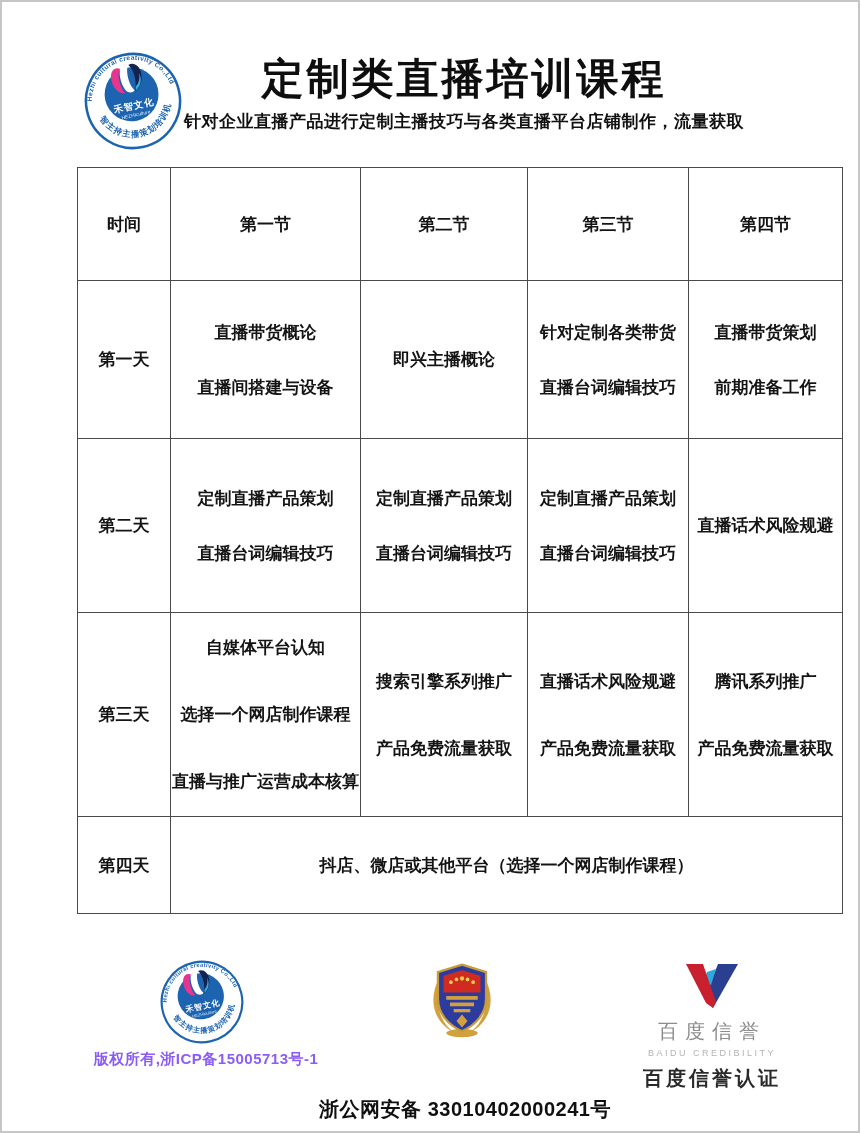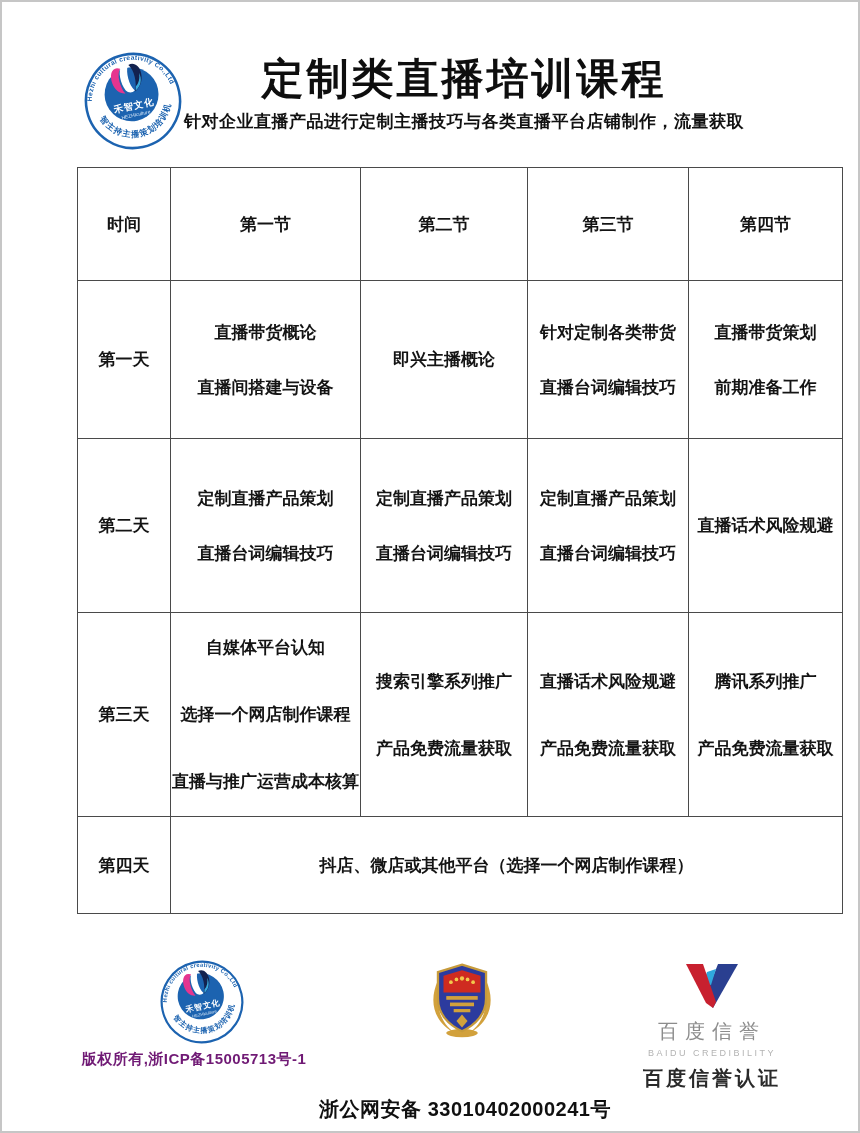--- a/index.html
+++ b/index.html
@@ -34,22 +34,22 @@
   tr.r-day2{height:174px;}
   tr.r-day3{height:204px;}
   tr.r-day4{height:97px;}
   .cell-lines{display:flex;flex-direction:column;align-items:center;
     justify-content:flex-start;gap:32px;}
   tr.r-day3 .cell-lines{gap:44px;}
   td.merged-cell{text-align:left;padding-left:13px;}
   
   .footer-logo-svg{position:absolute;left:158px;top:958px;width:84px;height:84px;}
   .copyright{
-    position:absolute;left:42px;top:1048px;width:300px;text-align:center;
-    font-size:15px;font-weight:600;color:#701a75;letter-spacing:0.5px;
+    position:absolute;left:54px;top:1048px;width:300px;text-align:center;
+    font-size:15px;font-weight:600;color:#8b5cf6;letter-spacing:0.5px;
   }
   .badge-svg{position:absolute;left:423px;top:954px;width:74px;height:82px;}
   .police-record{
     position:absolute;left:310px;top:1094px;width:306px;text-align:center;
     font-size:20px;font-weight:bold;color:#101010;letter-spacing:0.5px;
   }
   .baidu-block{
     position:absolute;left:560px;top:960px;width:300px;text-align:center;
   }
   .baidu-v-svg{width:60px;height:48px;}

